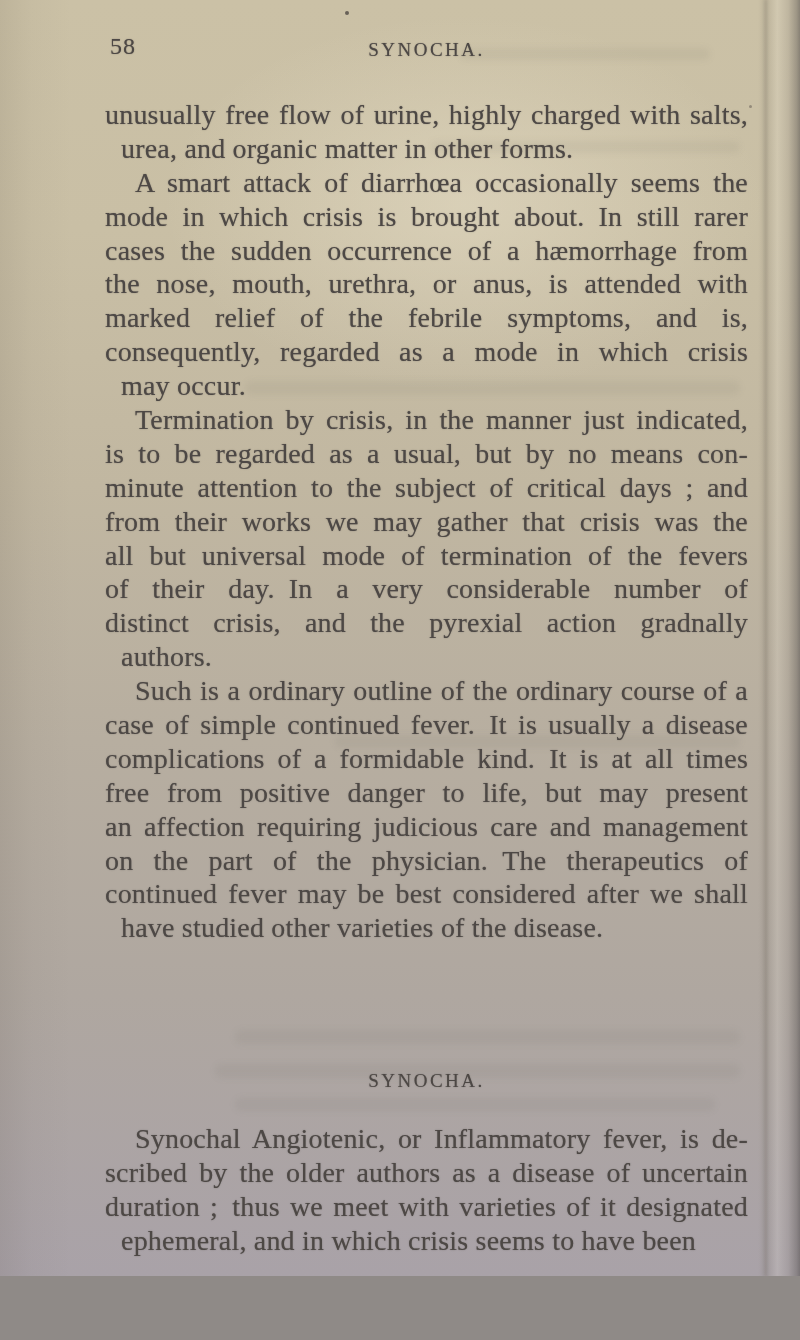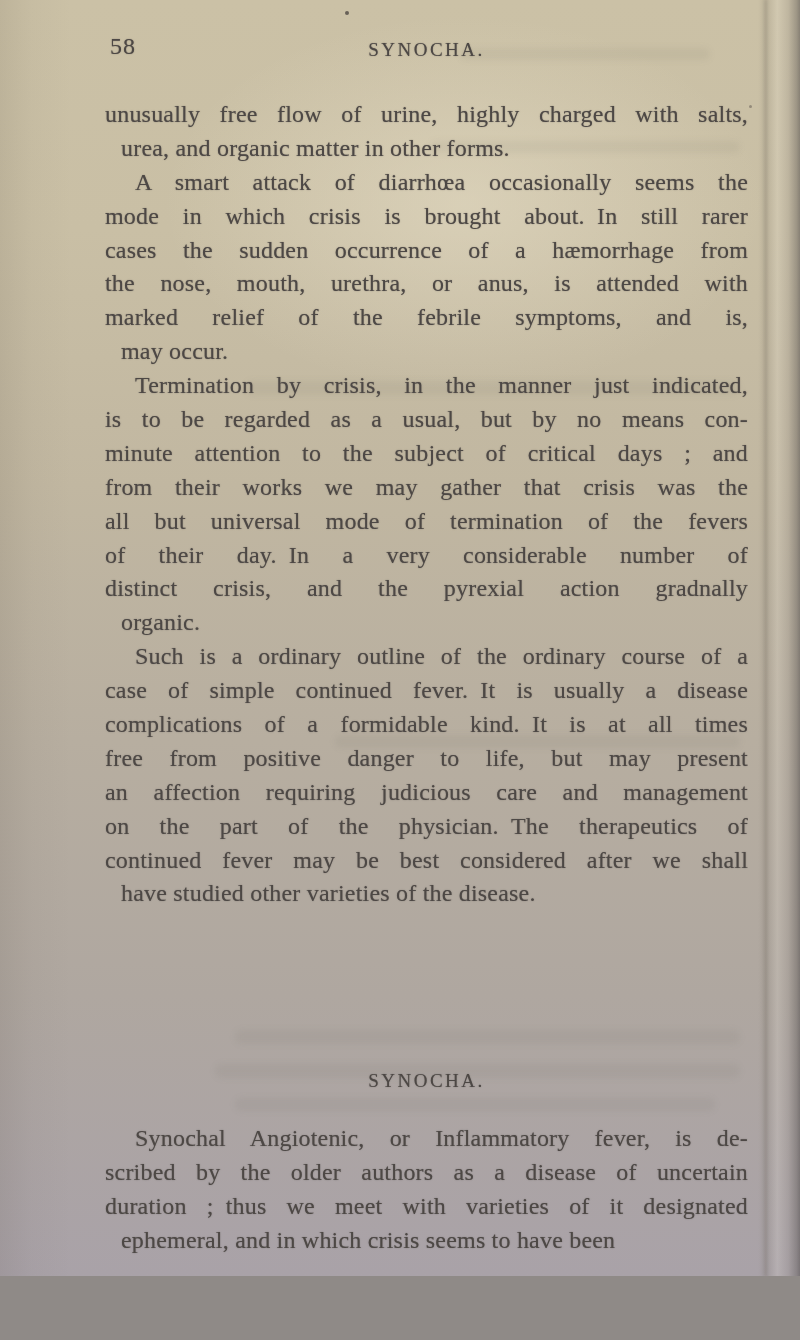--- a/index.html
+++ b/index.html
@@ -17,21 +17,21 @@
     position:absolute; top:0; right:0; width:42px; height:100%;
     background:linear-gradient(90deg, rgba(0,0,0,0) 0%, rgba(110,102,92,0.16) 20%,
       rgba(238,233,222,0.18) 46%, rgba(150,143,138,0.22) 72%,
       rgba(95,90,88,0.42) 92%, rgba(80,76,76,0.55) 100%);
   }
   .crease { position:absolute; top:0; right:33px; width:3px; height:100%;
     background:rgba(100,92,82,0.20); filter:blur(1.5px); }
   .pagenum { position:absolute; left:110px; top:33px; font-size:24px; letter-spacing:1px; }
   .running-head { position:absolute; left:105px; top:39px; width:643px; text-align:center;
     font-size:19px; letter-spacing:2.5px; }
-  .textblock { position:absolute; left:105px; width:643px; font-size:24px;
+  .textblock { position:absolute; left:105px; width:643px; font-size:28px;
     line-height:33.9px; letter-spacing:0.2px; }
   .tb1 { top:98px; }
   .tb2 { top:1122px; }
   .line { height:33.9px; overflow:hidden; text-align:justify; text-align-last:justify; }
   .line.indent { text-indent:30px; }
   .line.last { text-align-last:left;margin-left:16px; }
   .section-heading { position:absolute; left:105px; top:1070px; width:643px;
     text-align:center; font-size:19px; letter-spacing:2.5px; }
   .bleed { position:absolute; background:rgba(95,88,80,0.075); filter:blur(3px);
     border-radius:7px; }
@@ -71,29 +71,30 @@
 
   <div class="textblock tb1 ink">
 
   <div class="line">unusually free flow of urine, highly charged with salts,</div>
       <div class="line last">urea, and organic matter in other forms.</div>
       <div class="line indent">A smart attack of diarrhœa occasionally seems the</div>
       <div class="line">mode in which crisis is brought about. In still rarer</div>
       <div class="line">cases the sudden occurrence of a hæmorrhage from</div>
       <div class="line">the nose, mouth, urethra, or anus, is attended with</div>
       <div class="line">marked relief of the febrile symptoms, and is,</div>
+      <div class="line">consequently, regarded as a mode in which crisis</div>
       <div class="line last">may occur.</div>
       <div class="line indent">Termination by crisis, in the manner just indicated,</div>
       <div class="line">is to be regarded as a usual, but by no means con-</div>
       <div class="line">minute attention to the subject of critical days ; and</div>
       <div class="line">from their works we may gather that crisis was the</div>
       <div class="line">all but universal mode of termination of the fevers</div>
       <div class="line">of their day. In a very considerable number of</div>
       <div class="line">distinct crisis, and the pyrexial action gradnally</div>
-      <div class="line last">organic.</div>
+      <div class="line last">authors.</div>
       <div class="line indent">Such is a ordinary outline of the ordinary course of a</div>
       <div class="line">case of simple continued fever. It is usually a disease</div>
       <div class="line">complications of a formidable kind. It is at all times</div>
       <div class="line">free from positive danger to life, but may present</div>
       <div class="line">an affection requiring judicious care and management</div>
       <div class="line">on the part of the physician. The therapeutics of</div>
       <div class="line">continued fever may be best considered after we shall</div>
       <div class="line last">have studied other varieties of the disease.</div>
     </div>
 

